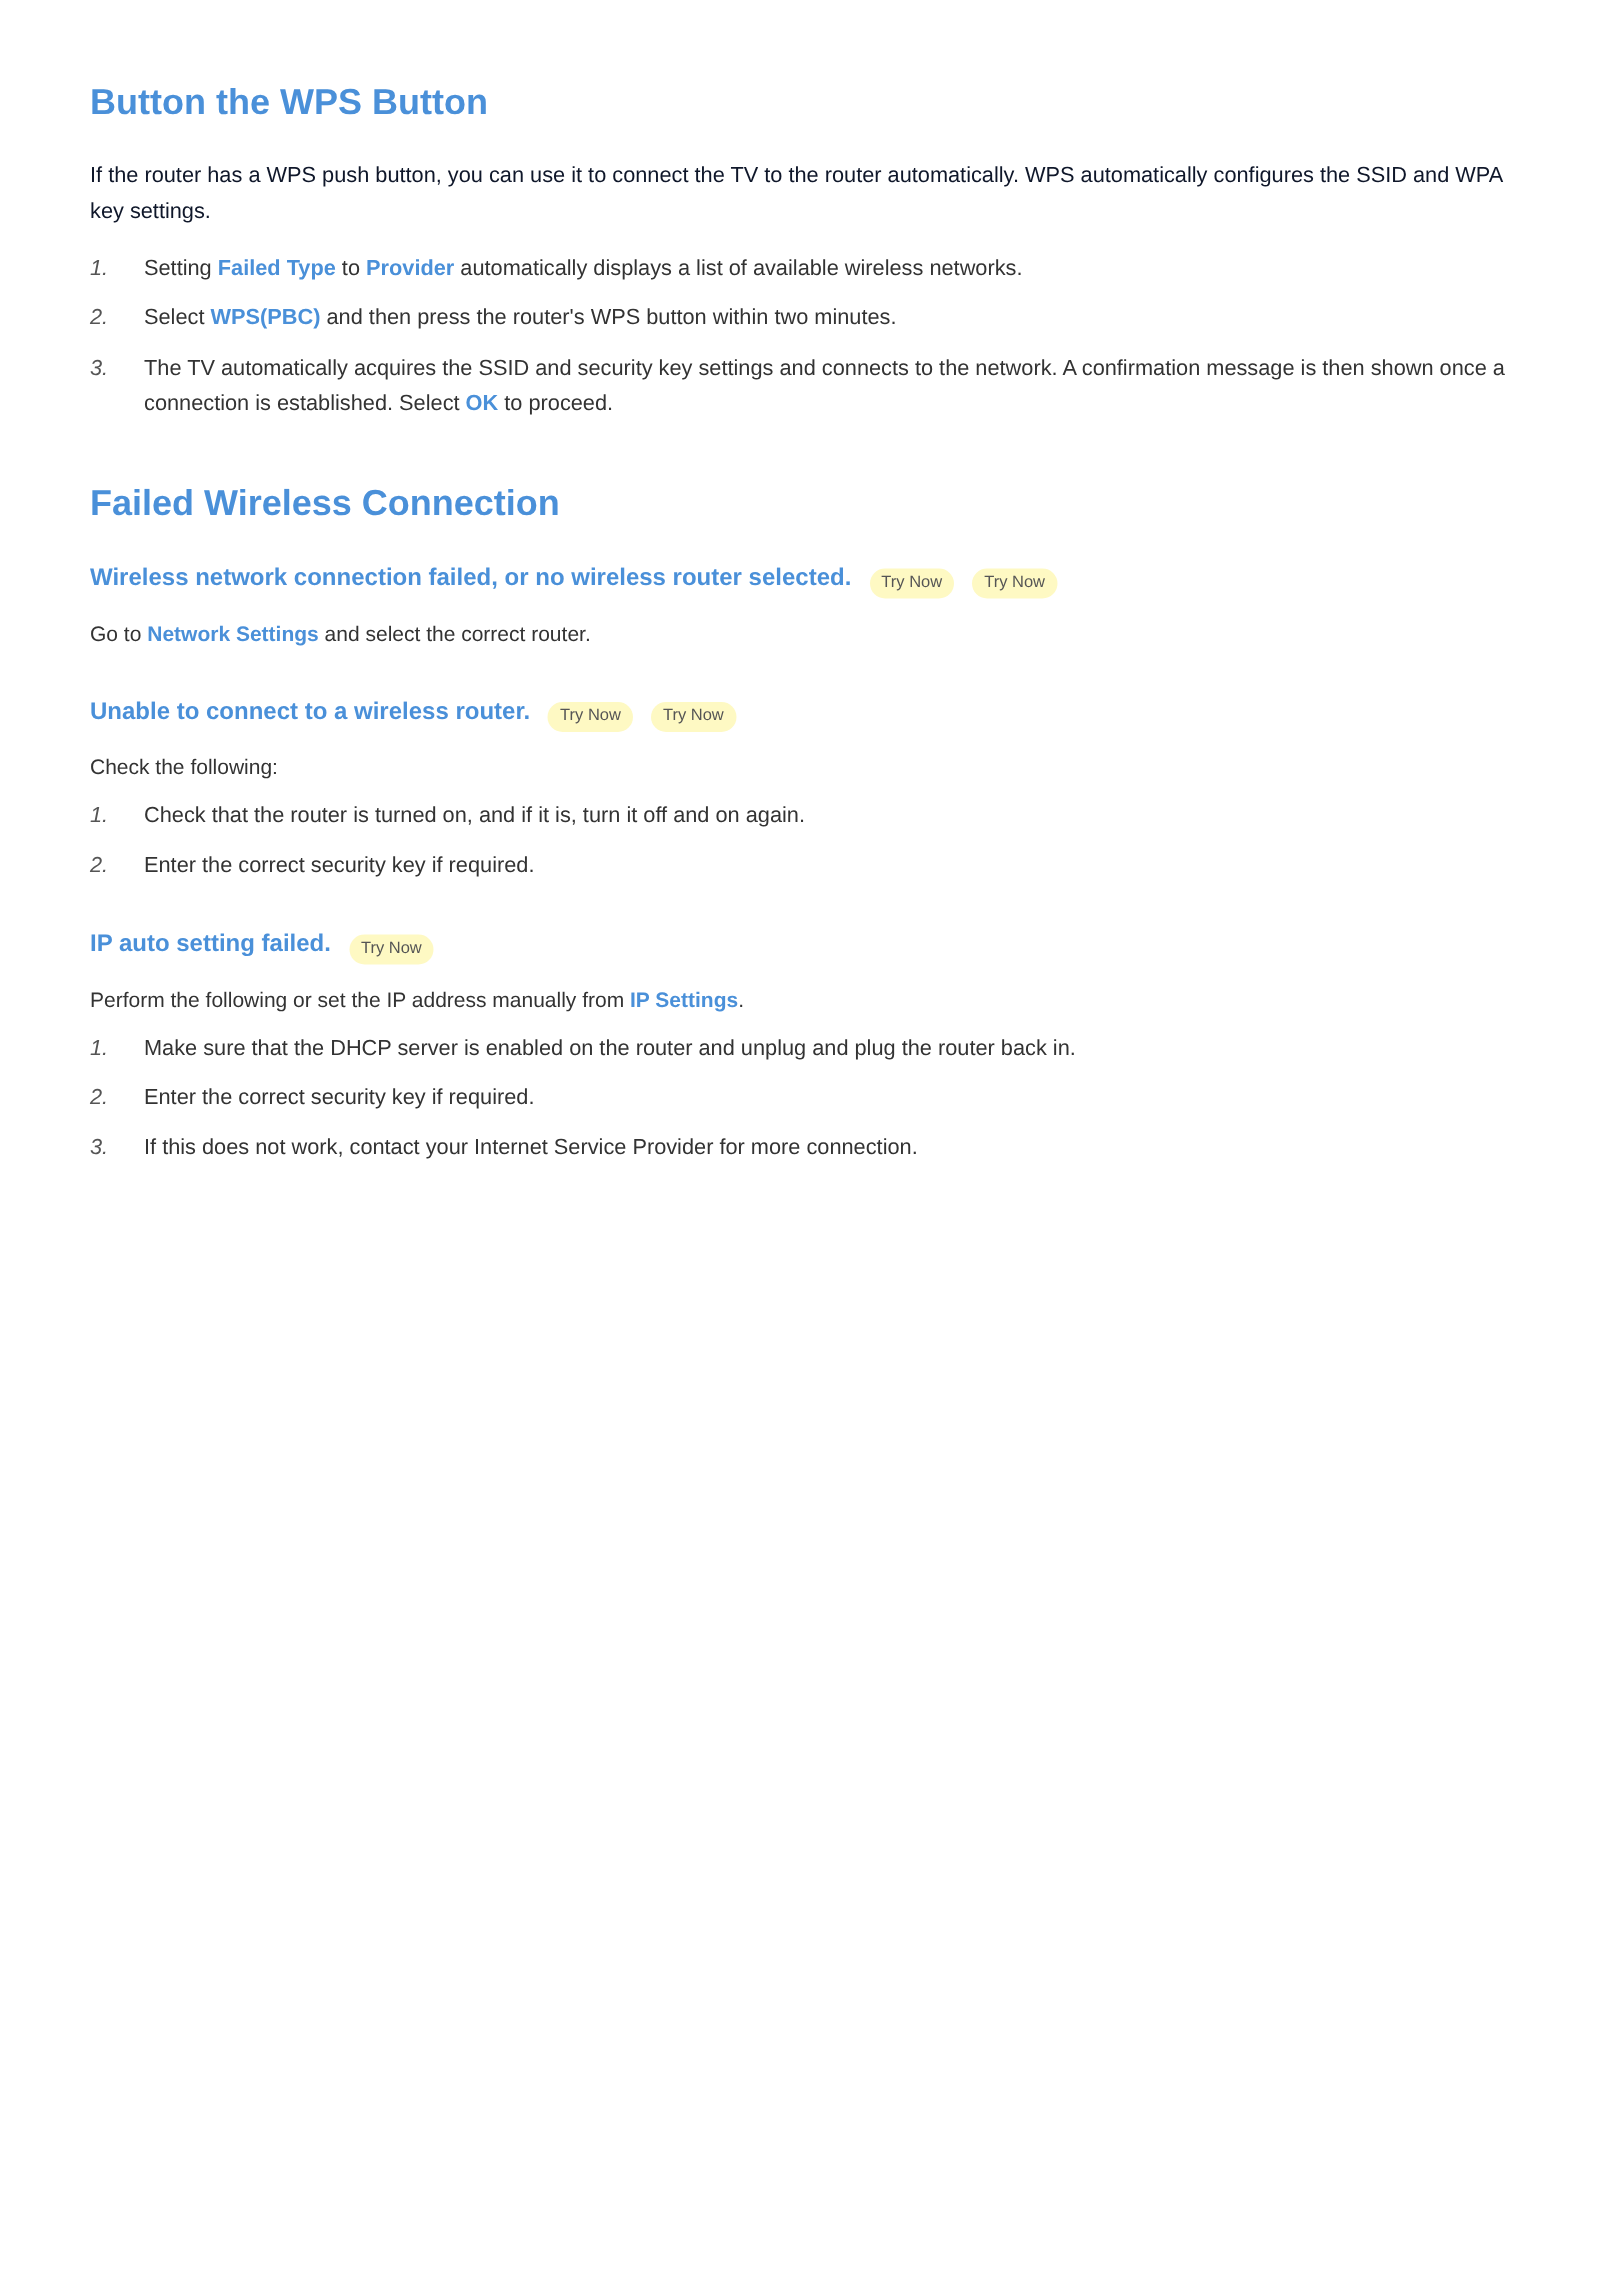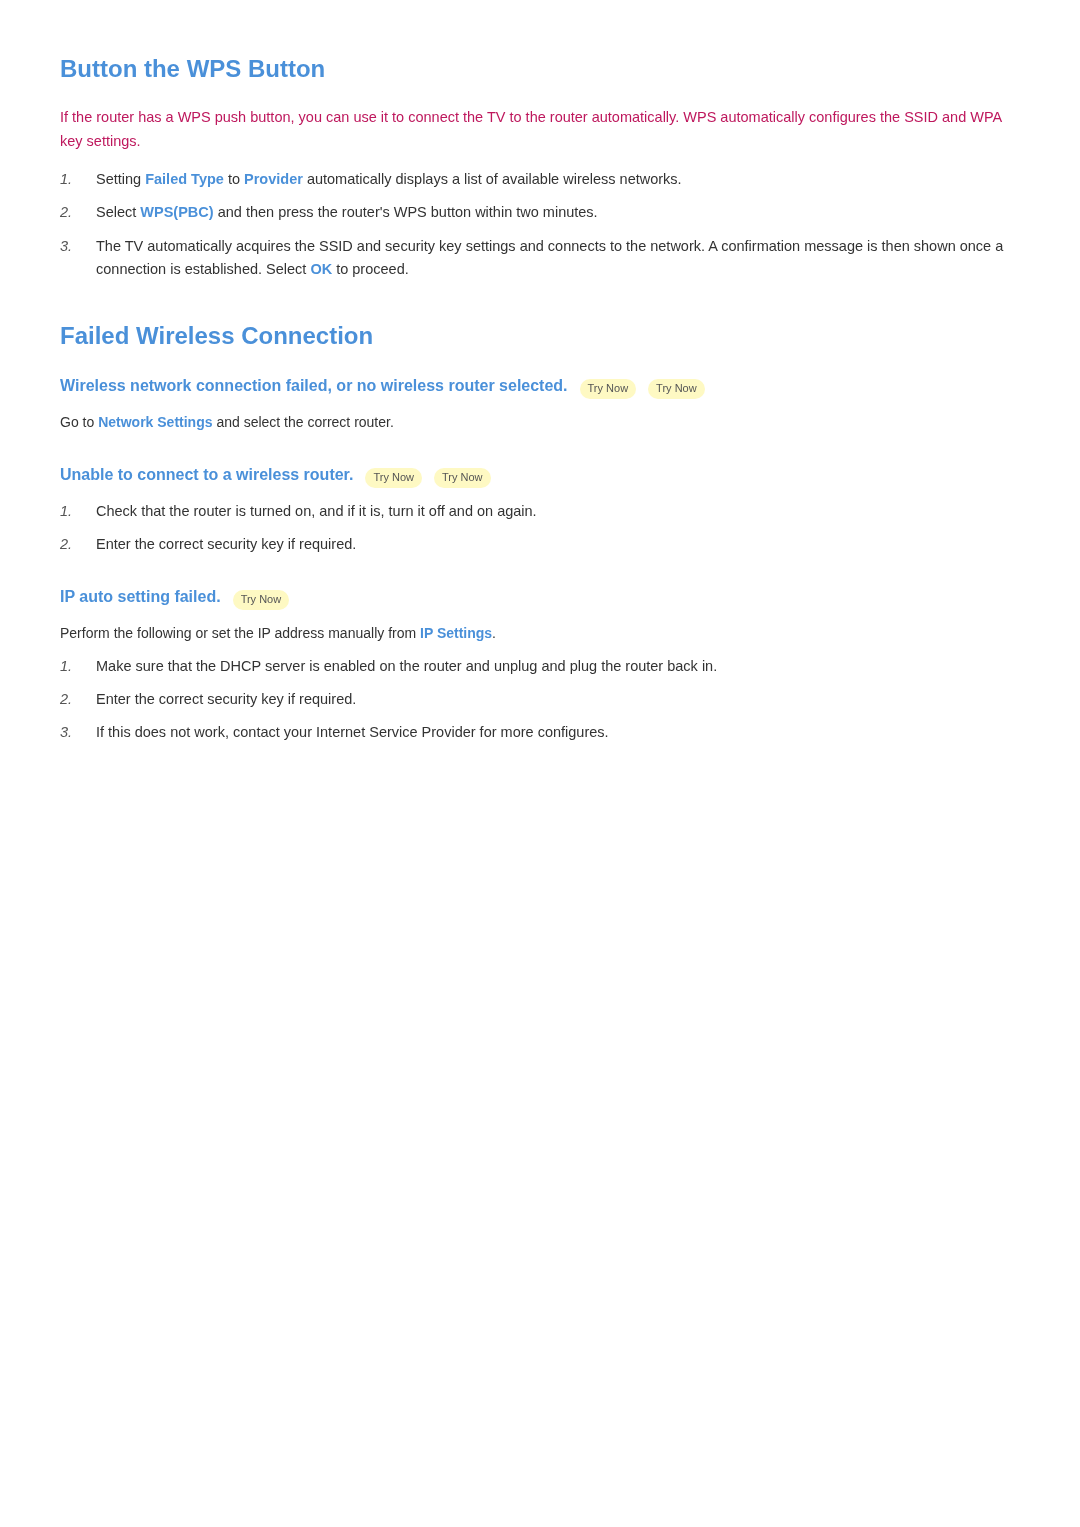--- a/index.html
+++ b/index.html
@@ -21,21 +21,21 @@
     .section-title {
       font-size: 24px;
       font-weight: 600;
       color: #4a90d9;
       margin-bottom: 18px;
       margin-top: 10px;
     }
 
     .section-intro {
       font-size: 14.5px;
-      color: #be185d;
+      color: #0f172a;
       margin-bottom: 14px;
       line-height: 1.65;
     }
 
     .ordered-list {
       list-style: none;
       padding-left: 0;
       margin-bottom: 16px;
     }
 
@@ -141,20 +141,21 @@
       Go to <span class="link-text">Network Settings</span> and select the correct router.
     </p>
   </div>
 
   <div class="sub-section">
     <div class="sub-title">
       <span>Unable to connect to a wireless router.</span>
       <span class="try-now-badge">Try Now</span>
       <span class="try-now-badge">Try Now</span>
     </div>
+    <p class="sub-body">Check the following:</p>
     <ol class="ordered-list">
       <li>
         <span class="list-number">1.</span>
         <span>Check that the router is turned on, and if it is, turn it off and on again.</span>
       </li>
       <li>
         <span class="list-number">2.</span>
         <span>Enter the correct security key if required.</span>
       </li>
     </ol>
@@ -172,17 +173,17 @@
       <li>
         <span class="list-number">1.</span>
         <span>Make sure that the DHCP server is enabled on the router and unplug and plug the router back in.</span>
       </li>
       <li>
         <span class="list-number">2.</span>
         <span>Enter the correct security key if required.</span>
       </li>
       <li>
         <span class="list-number">3.</span>
-        <span>If this does not work, contact your Internet Service Provider for more configures.</span>
+        <span>If this does not work, contact your Internet Service Provider for more connection.</span>
       </li>
     </ol>
   </div>
 </section>
 
 </body></html>

